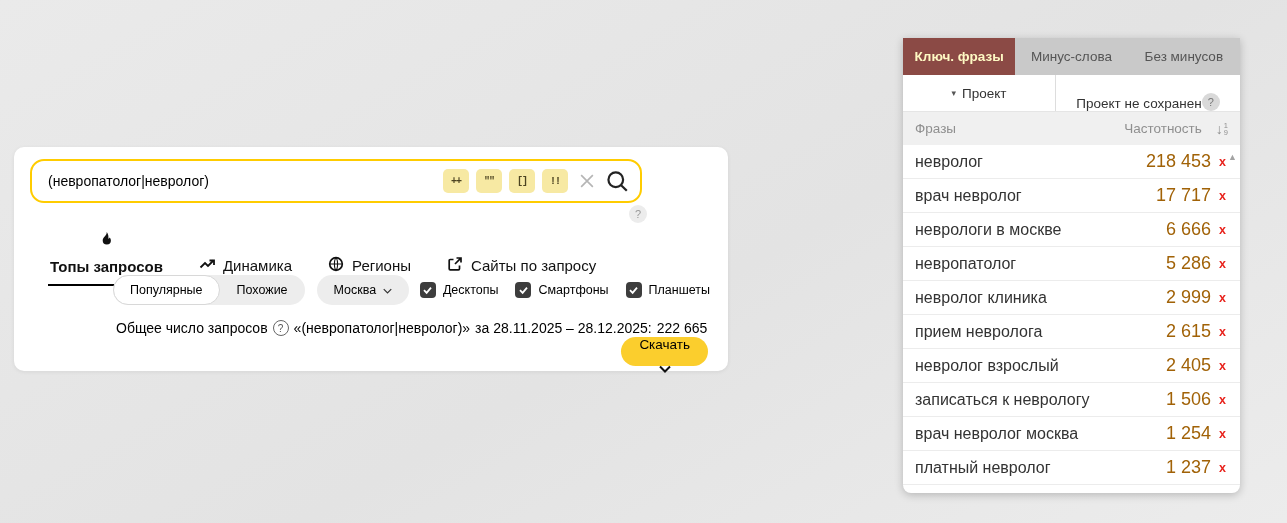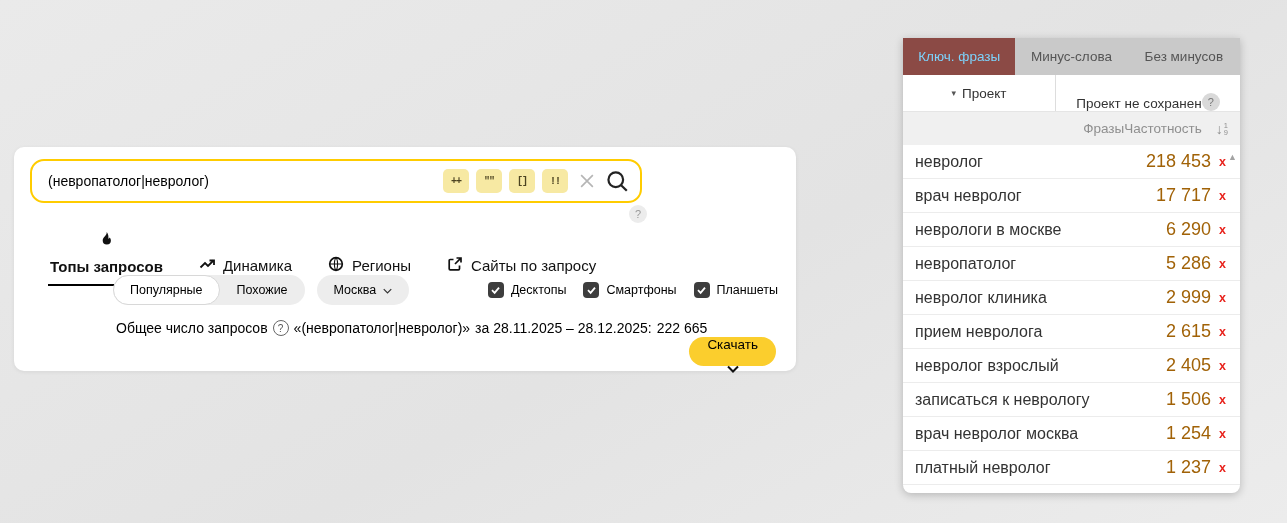--- a/index.html
+++ b/index.html
@@ -1,20 +1,20 @@
 <!DOCTYPE html>
 <html><head>
 <meta charset="utf-8">
 <style>
   html,body{margin:0;padding:0;background:#e7e7e7;font-family:"Liberation Sans",sans-serif;}
   .stage{position:relative;width:1287px;height:523px;overflow:hidden;
          background:linear-gradient(150deg,#eaeaea 0%,#e3e3e3 55%,#ececec 100%);}
 
   
-  .card{position:absolute;left:14px;top:147px;width:782px;height:224px;background:#fff;
+  .card{position:absolute;left:14px;top:147px;width:714px;height:224px;background:#fff;
         border-radius:10px;box-shadow:0 1px 4px rgba(0,0,0,.07);}
   .searchbar{position:absolute;left:16px;top:12px;width:612px;height:44px;box-sizing:border-box;
              border:2px solid #fc0;border-radius:14px;background:#fff;display:flex;align-items:center;
              padding:0 10px 0 16px;gap:8px;}
   .query{flex:1;font-size:14px;color:#000;white-space:nowrap;overflow:hidden;}
   .ops{display:flex;gap:7px;margin-right:2px;}
   .op{width:26px;height:24px;border:none;border-radius:5px;background:#f7e9a3;color:#4c4321;
       font-size:10px;font-weight:700;display:flex;align-items:center;justify-content:center;
       font-family:"Liberation Mono",monospace;cursor:pointer;letter-spacing:-1px;padding:0;}
   .icon-btn{background:none;border:none;padding:2px;display:flex;align-items:center;cursor:pointer;}
@@ -44,31 +44,31 @@
   .download{position:absolute;right:20px;top:190px;height:29px;padding:0 18px;border:none;
             border-radius:15px;background:#fbce2d;font-size:13.5px;color:#000;display:flex;
             align-items:center;gap:9px;cursor:pointer;font-family:inherit;flex-direction:column;}
 
   
   .panel{position:absolute;left:903px;top:38px;width:337px;height:455px;background:#fff;
          border-radius:0 0 8px 8px;box-shadow:0 2px 9px rgba(0,0,0,.22);}
   .panel-tabs{height:37px;display:flex;background:#c9c9c9;}
   .panel-tab{flex:1;display:flex;align-items:center;justify-content:center;font-size:13.5px;
              color:#555;cursor:pointer;}
-  .panel-tab.active{background:#8b4a45;color:#7dd3fc;font-weight:400;}
+  .panel-tab.active{background:#8b4a45;color:#fef9c3;font-weight:700;}
   .project-row{height:37px;display:flex;border-bottom:1px solid #e5e5e5;box-sizing:border-box;}
   .project-select{width:152px;border-right:1px solid #ddd;display:flex;align-items:center;
                   justify-content:center;gap:6px;font-size:13.5px;color:#333;cursor:pointer;}
   .project-caret{font-size:9px;color:#555;}
   .project-status{flex:1;display:flex;align-items:flex-end;justify-content:center;gap:0;
                   font-size:13.5px;color:#333;}
   .status-help{width:18px;height:18px;border-radius:50%;background:#d9d9d9;color:#777;
                font-size:11px;display:flex;align-items:center;justify-content:center;cursor:pointer;}
   .cols{height:33px;background:#f0f0f0;display:flex;align-items:center;padding:0 12px;
-        color:#8f8f8f;font-size:13.5px;box-sizing:border-box;text-align:right;}
+        color:#8f8f8f;font-size:13.5px;box-sizing:border-box;}
   .col-phrase{flex:1;}
   .col-freq{display:flex;align-items:center;cursor:pointer;}
   .sort-icon{display:flex;align-items:center;margin-left:14px;color:#8f8f8f;}
   .sort-arrow{font-size:14px;line-height:14px;}
   .sort-digits{display:flex;flex-direction:column;font-size:7.5px;line-height:7px;margin-left:1px;}
   .rows{position:relative;}
   .row{height:34px;display:flex;align-items:center;padding:0 14px 0 12px;
        border-bottom:1px solid #ececec;box-sizing:border-box;background:#fff;}
   .phrase{flex:1;font-size:16px;color:#333;white-space:nowrap;overflow:hidden;}
   .freq{font-size:18px;color:#a16207;}
@@ -241,21 +241,21 @@
         <span class="freq">218 453</span>
         <span class="remove-x">x</span>
       </div>
       <div class="row">
         <span class="phrase">врач невролог</span>
         <span class="freq">17 717</span>
         <span class="remove-x">x</span>
       </div>
       <div class="row">
         <span class="phrase">неврологи в москве</span>
-        <span class="freq">6 290</span>
+        <span class="freq">6 666</span>
         <span class="remove-x">x</span>
       </div>
       <div class="row">
         <span class="phrase">невропатолог</span>
         <span class="freq">5 286</span>
         <span class="remove-x">x</span>
       </div>
       <div class="row">
         <span class="phrase">невролог клиника</span>
         <span class="freq">2 999</span>

